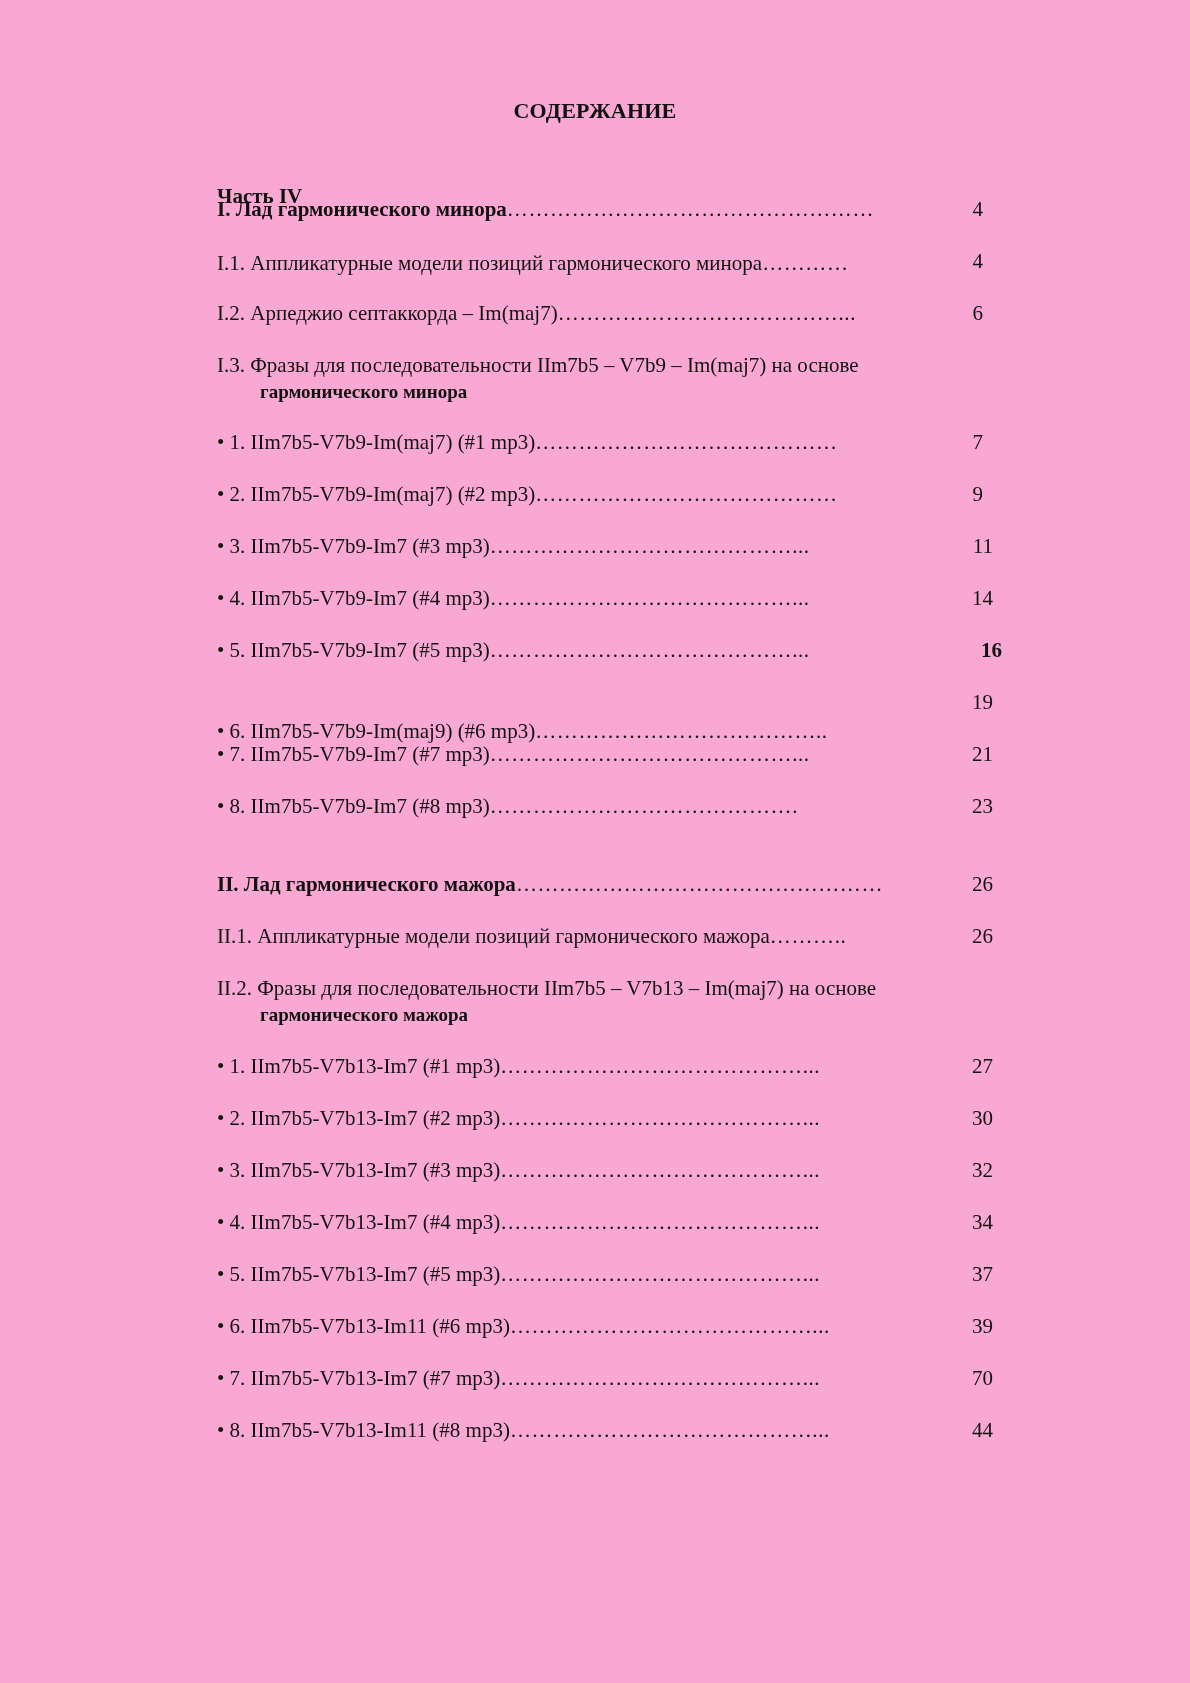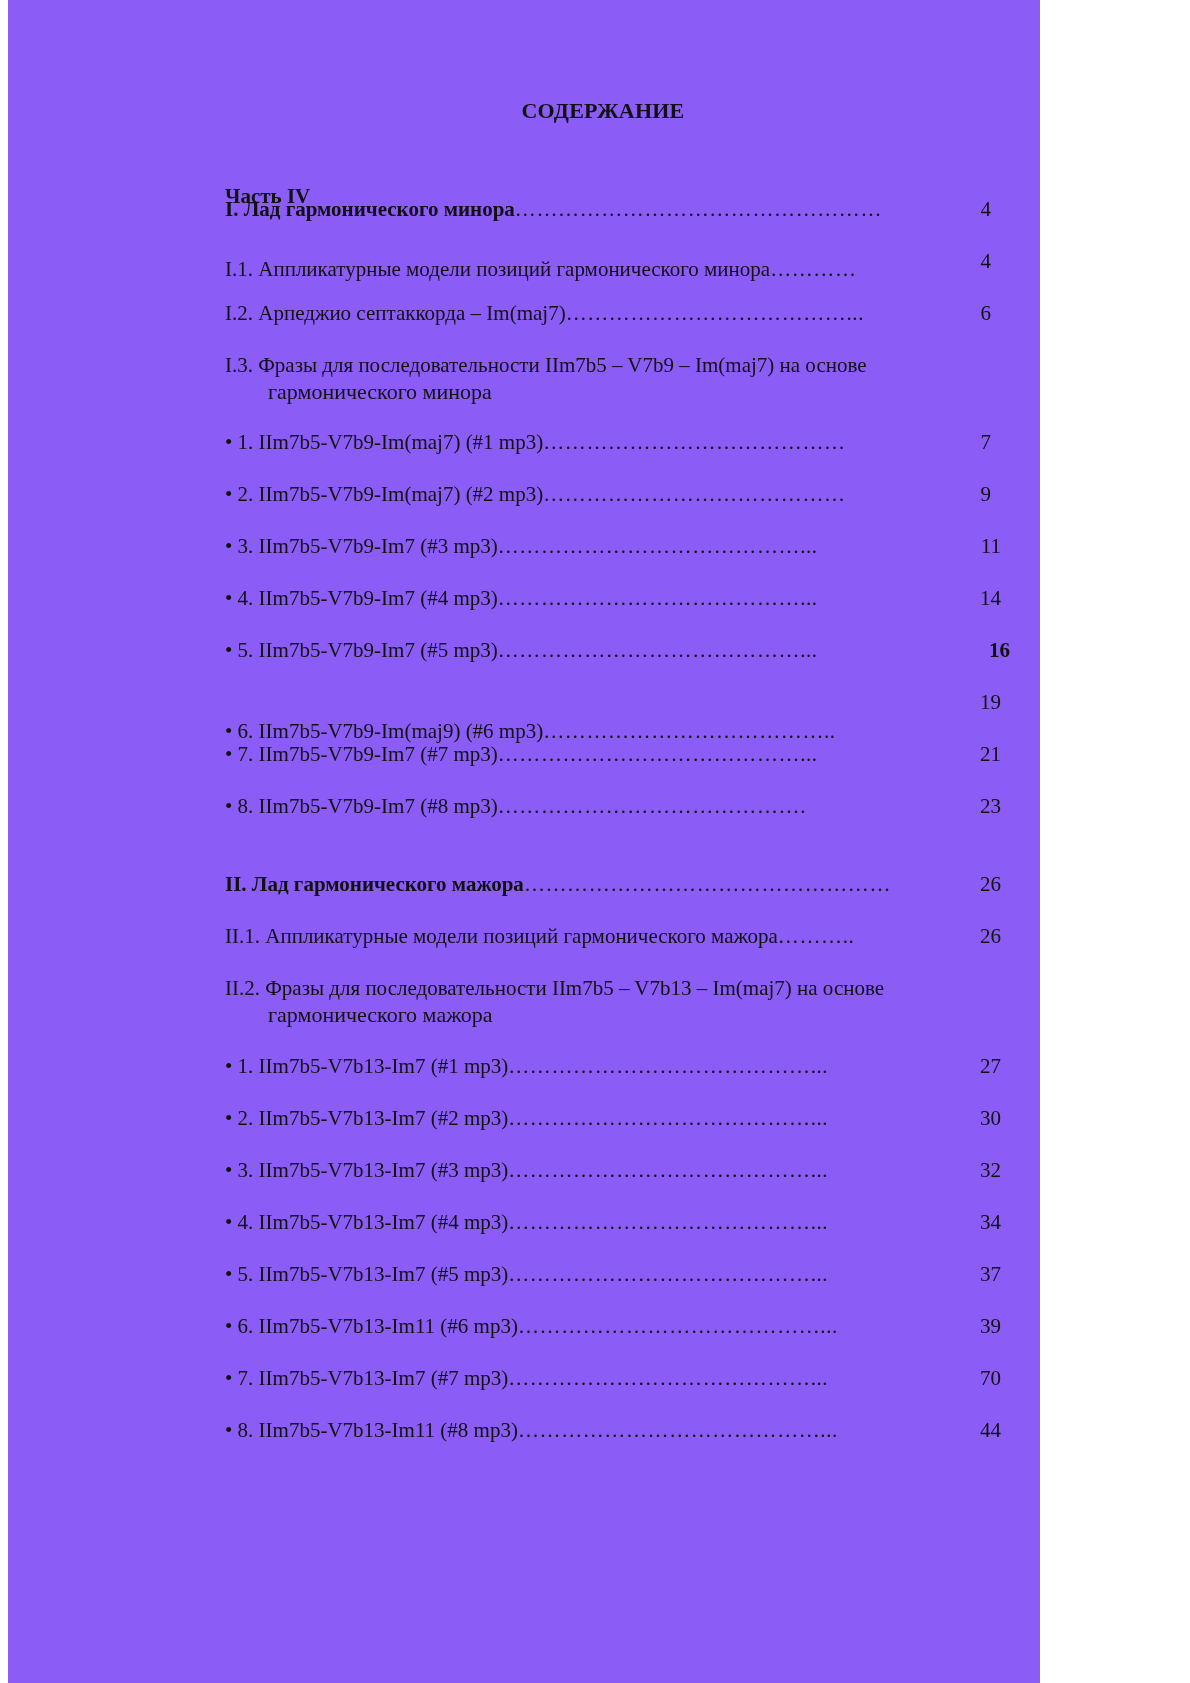--- a/index.html
+++ b/index.html
@@ -1,37 +1,37 @@
 <!DOCTYPE html>
 <html><head>
   <meta charset="utf-8">
   <style>
     html, body { margin: 0; padding: 0; background: #ffffff; }
     body { width: 1190px; height: 1683px; position: relative; overflow: hidden;
            font-family: "Liberation Serif", "DejaVu Serif", serif; color: #111; }
-    .page { position: absolute; left: 0; top: 0; width: 1032px; height: 1683px; background: #8b5cf6; margin-left: 8px; }
+    .page { position: absolute; left: 0; top: 0; width: 1190px; height: 1683px; background: #f9a8d4; }
     .title { position: absolute; top: 98px; left: 0; width: 1190px; text-align: center;
              font-weight: bold; font-size: 22px; letter-spacing: 0.2px; }
     .part { position: absolute; left: 217px; top: 184px; font-weight: bold; font-size: 21px; }
     .entry { position: absolute; left: 217px; font-size: 21px; white-space: nowrap; line-height: 27px; }
     .entry.bold .lbl { font-weight: bold; }
     .entry .dots { letter-spacing: 0.6px; }
     .page-num { position: absolute; font-size: 21px; text-align: right; width: 40px; line-height: 27px; }
-    .wrap2 { position: absolute; font-size: 22px; white-space: nowrap; line-height: 27px; }
+    .wrap2 { position: absolute; font-size: 19px; white-space: nowrap; line-height: 27px; font-weight: bold; }
   </style>
 </head>
 <body>
 
 <div class="page">
   <div class="title">СОДЕРЖАНИЕ</div>
   <div class="part">Часть IV</div>
   <div id="toc">
       <div class="entry bold" style="top: 196px;"><span class="lbl">I. Лад гармонического минора</span><span class="dots">……………………………………………</span></div>
       <div class="page-num" style="top: 196px; left: 943px;">4</div>
-      <div class="entry" style="top: 256px; text-align: center;"><span class="lbl">I.1. Аппликатурные модели позиций гармонического минора</span><span class="dots">…………</span></div>
+      <div class="entry" style="top: 250px; text-align: center;"><span class="lbl">I.1. Аппликатурные модели позиций гармонического минора</span><span class="dots">…………</span></div>
       <div class="page-num" style="top: 248px; left: 943px;">4</div>
       <div class="entry" style="top: 300px;"><span class="lbl">I.2. Арпеджио септаккорда – Im(maj7)</span><span class="dots">…………………………………...</span></div>
       <div class="page-num" style="top: 300px; left: 943px;">6</div>
       <div class="entry" style="top: 352px;"><span class="lbl">I.3. Фразы для последовательности IIm7b5 – V7b9 – Im(maj7) на основе</span></div>
       <div class="wrap2" style="left: 260px; top: 378px;">гармонического минора</div>
       <div class="entry" style="top: 429px;"><span class="lbl">• 1. IIm7b5-V7b9-Im(maj7) (#1 mp3)</span><span class="dots">……………………………………</span></div>
       <div class="page-num" style="top: 429px; left: 943px;">7</div>
       <div class="entry" style="top: 481px;"><span class="lbl">• 2. IIm7b5-V7b9-Im(maj7) (#2 mp3)</span><span class="dots">……………………………………</span></div>
       <div class="page-num" style="top: 481px; left: 943px;">9</div>
       <div class="entry" style="top: 533px;"><span class="lbl">• 3. IIm7b5-V7b9-Im7 (#3 mp3)</span><span class="dots">……………………………………...</span></div>

